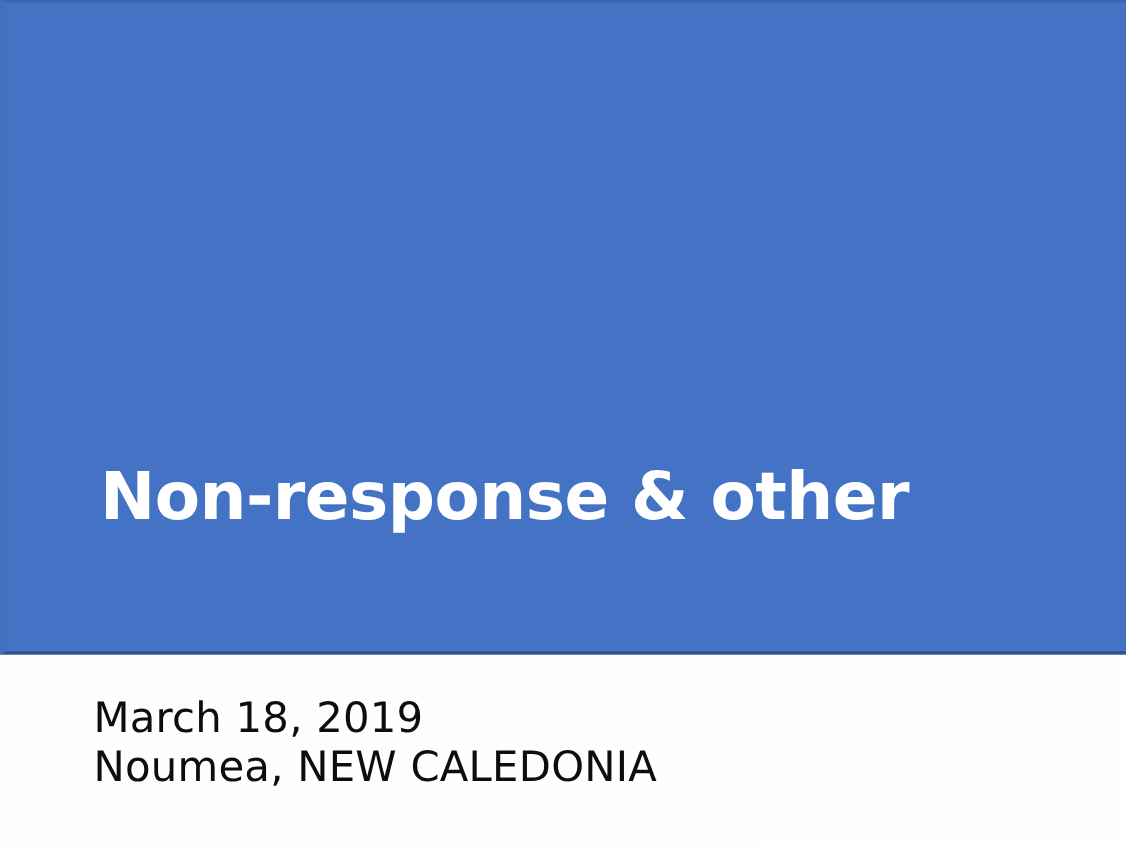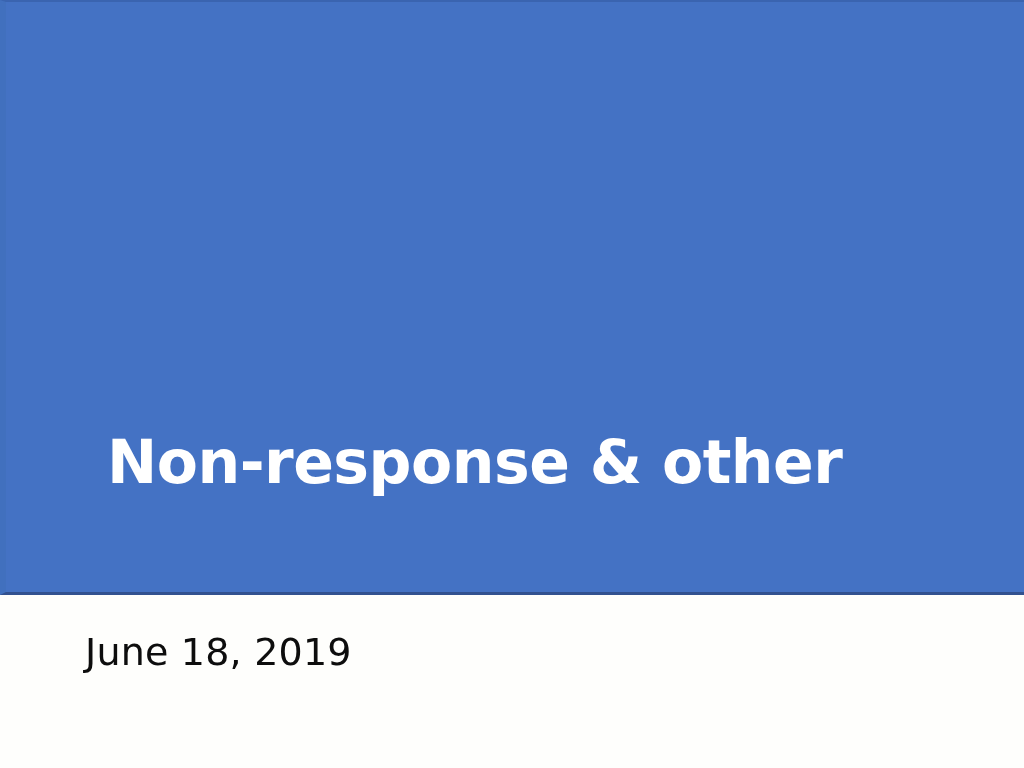--- a/index.html
+++ b/index.html
@@ -35,23 +35,22 @@
     border-top: 2px solid #3A64B0;
     border-bottom: 3px solid #32518F;
     border-left: 6px solid #4170BE;
     overflow: hidden;
   }
 
   
   .title-block {
     position: absolute;
     left: 85px;
-    top: 422px;
+    top: 412px;
     width: 870px;
-    margin-left: 16px;
   }
 
   .title-line {
     display: block;
     color: #FFFFFF;
     font-family: "DejaVu Sans", "Liberation Sans", sans-serif;
     font-weight: bold;
     font-size: 60px;
     line-height: 76px;
     letter-spacing: -0.5px;
@@ -82,16 +81,17 @@
 
 <div class="slide">
 
   <div class="title-banner">
     <div class="title-block">
       <span class="title-line">Non-response &amp; other</span>
     </div>
   </div>
 
   <div class="subtitle-block">
-    <span class="subtitle-line">June 18, 2019</span>
+    <span class="subtitle-line">March 18, 2019</span>
+    <span class="subtitle-line">Noumea, NEW CALEDONIA</span>
   </div>
 
 </div>
 
 </body></html>

